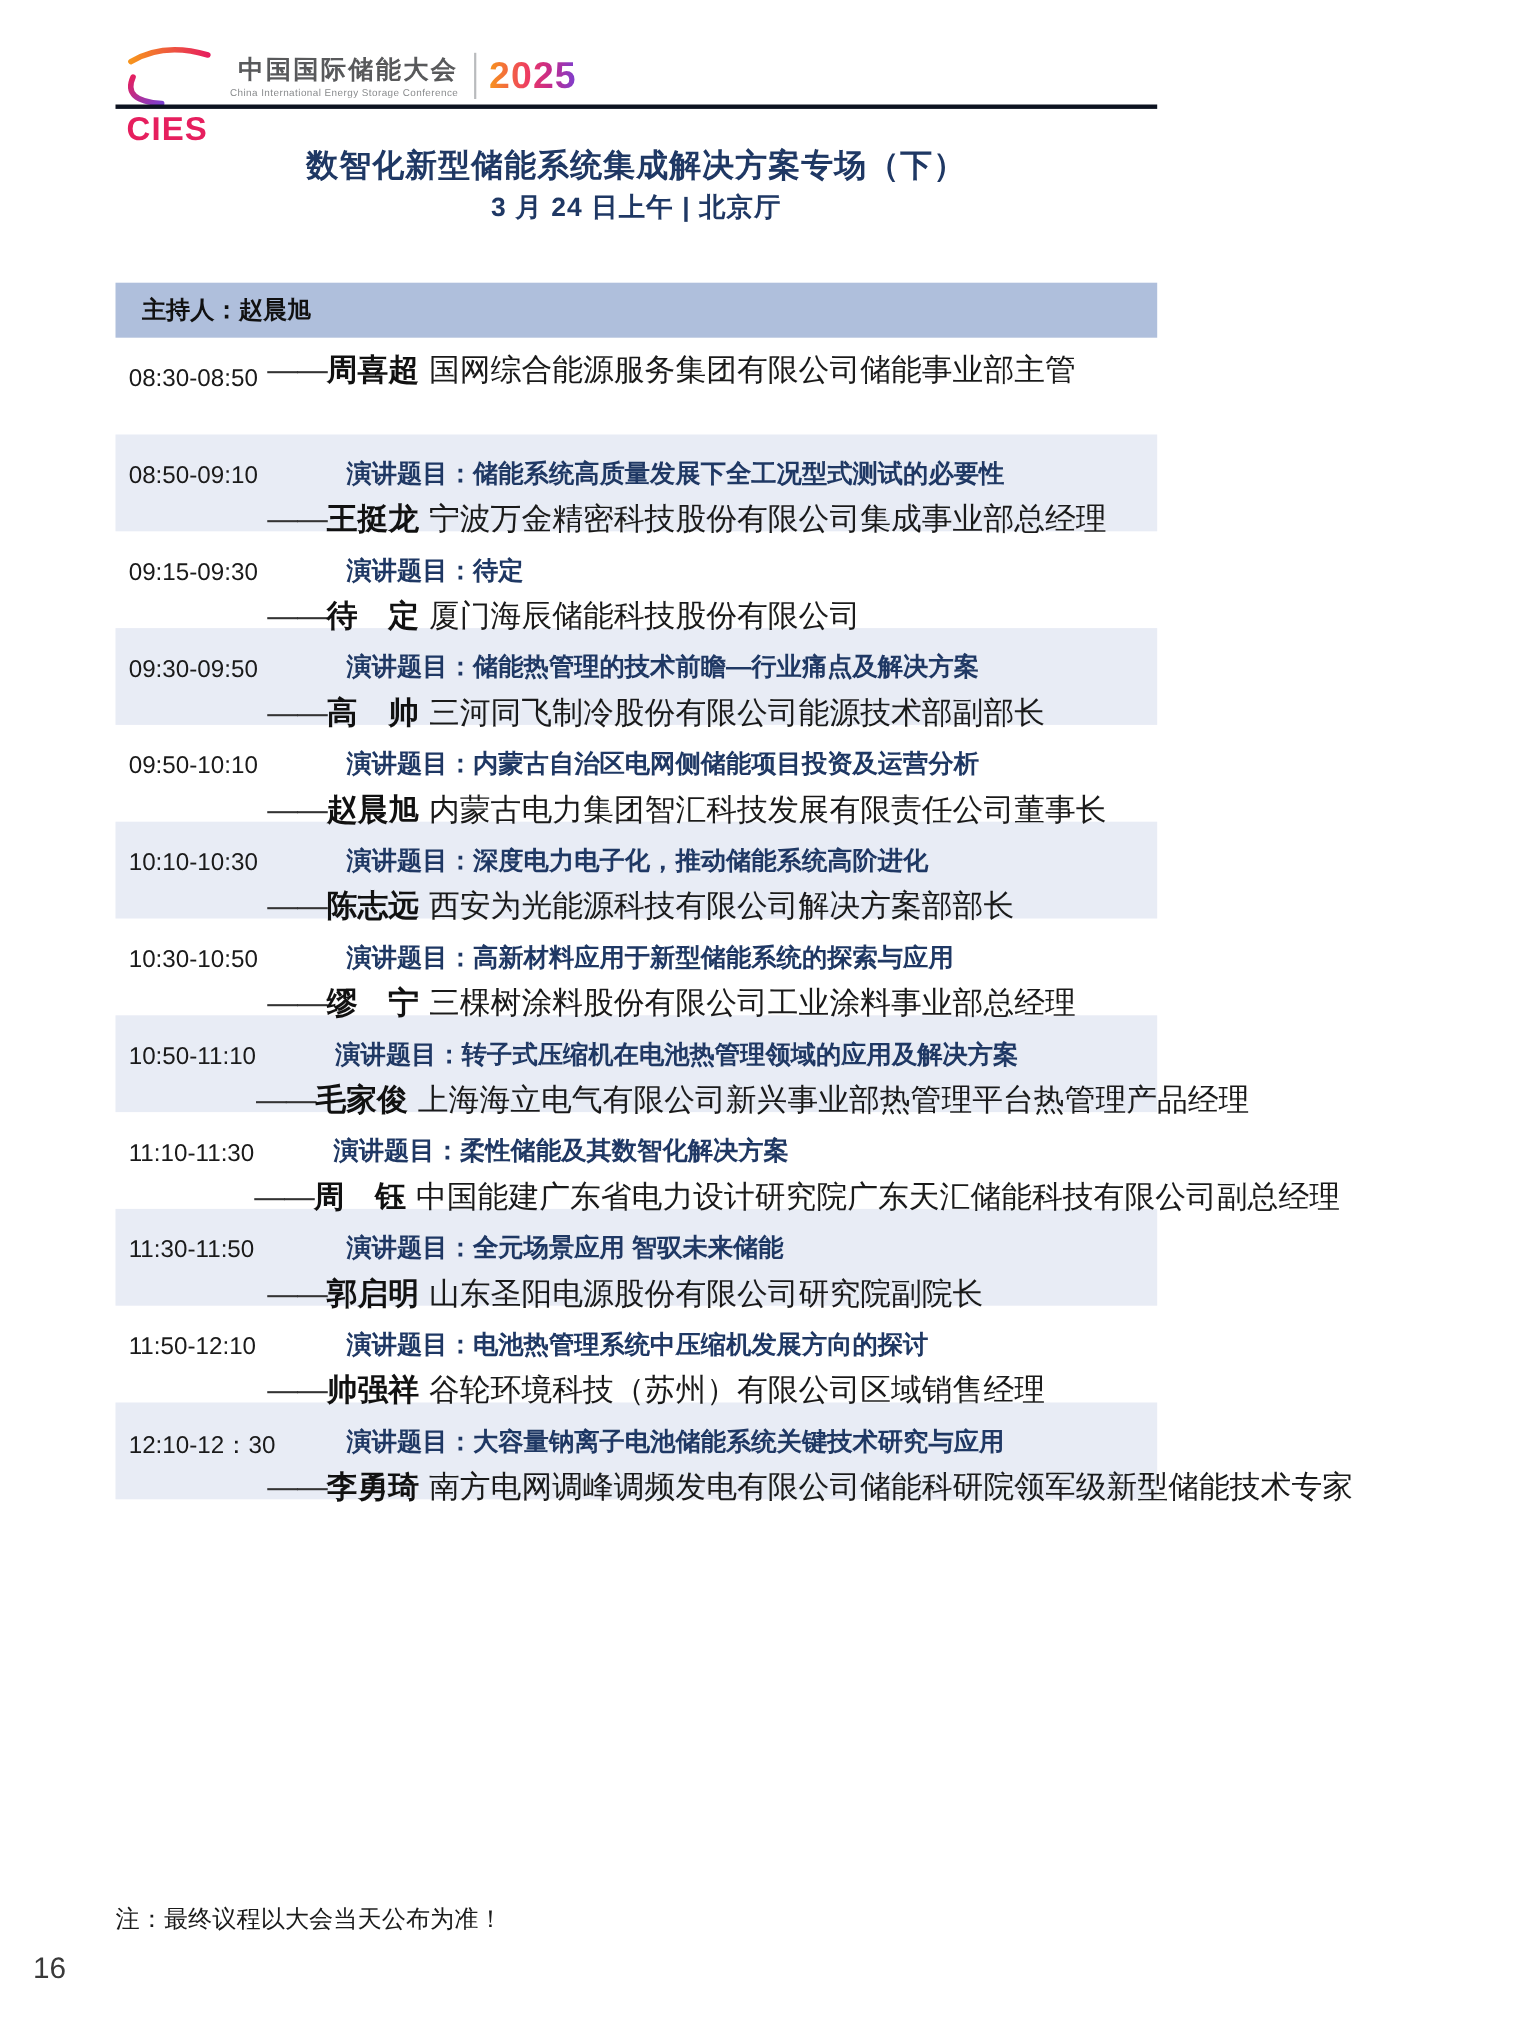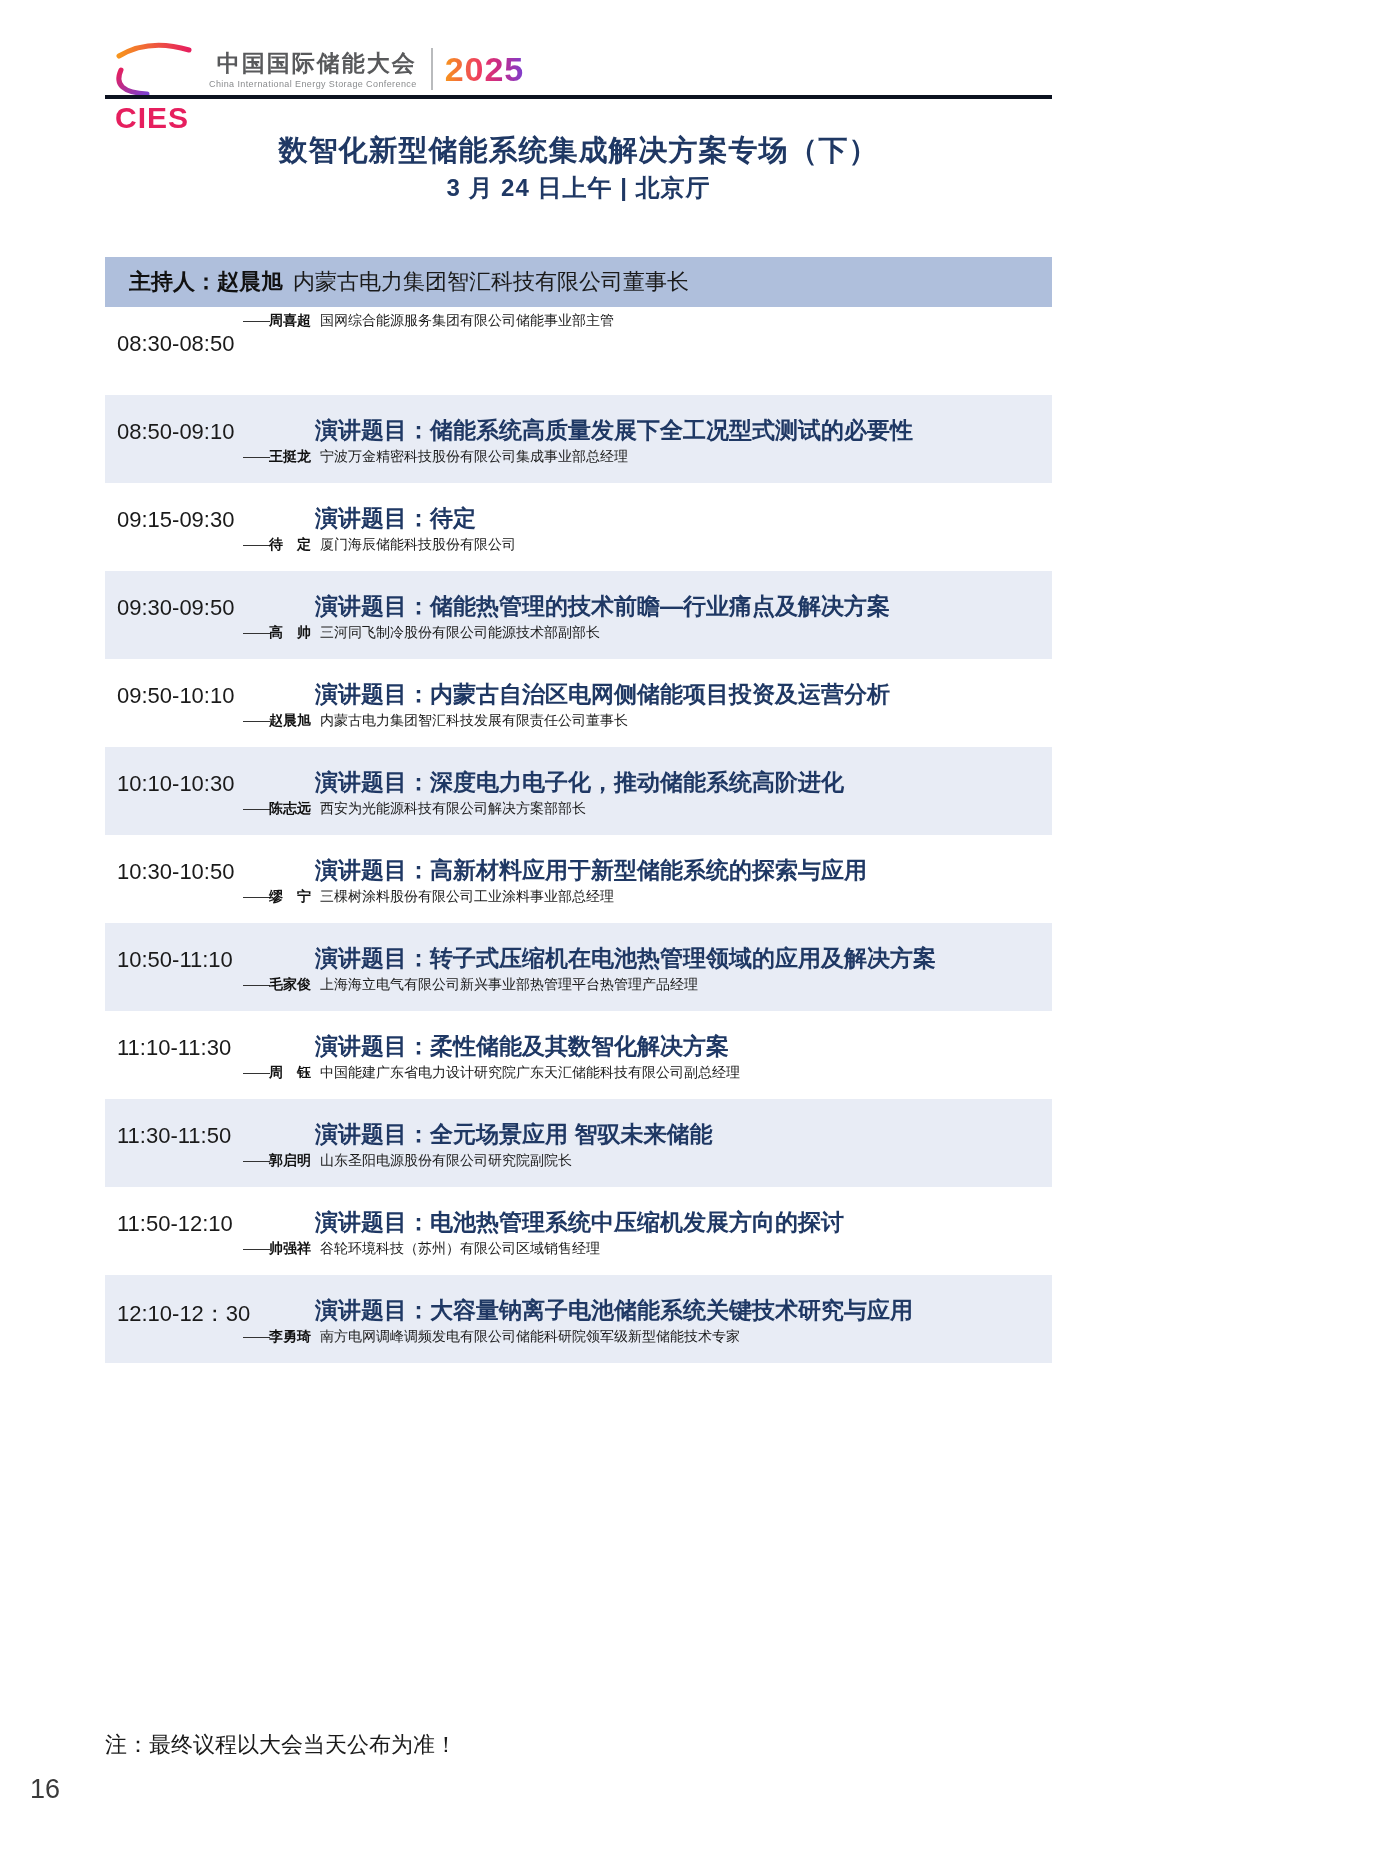--- a/index.html
+++ b/index.html
@@ -68,21 +68,21 @@
     width:138px;padding-left:12px;box-sizing:border-box;
     font-size:22px;color:#1a1a1a;
     padding-top:24px;white-space:nowrap;
   }
   .row-content{flex:1;display:flex;flex-direction:column;}
   .talk-title{
     margin-left:72px;margin-top:22px;line-height:26px;
     font-size:23px;font-weight:700;color:#1f3864;
   }
   .speaker-line{
-    line-height:26px;font-size:14px;color:#1a1a1a;
+    margin-top:16px;line-height:26px;font-size:28px;color:#1a1a1a;
     white-space:nowrap;
   }
   .dash{letter-spacing:-1px;color:#333;}
   .speaker-name{font-weight:700;color:#111;}
   .speaker-affil{margin-left:9px;}
   
   .note{
     position:absolute;left:105px;top:1730px;
     font-size:22px;color:#1a1a1a;
   }
@@ -124,21 +124,20 @@
 
   <div class="header-rule"></div>
 
   <div class="main-title">数智化新型储能系统集成解决方案专场（下）</div>
   <div class="sub-title">3 月 24 日上午 | 北京厅</div>
 
   <div class="schedule">
     <div class="host-bar">
       <span class="host-bold">主持人：</span>
         <span class="host-bold">赵晨旭</span>
-        <span class="host-affil">内蒙古电力集团智汇科技有限公司董事长</span>
     </div>
     <div class="rows">
   <div class="row">
     <div class="time">08:30-08:50</div>
     <div class="row-content">
       <div class="speaker-line">
         <span class="dash">——</span><span class="speaker-name">周喜超</span><span class="speaker-affil">国网综合能源服务集团有限公司储能事业部主管</span>
       </div>
     </div>
   </div>

